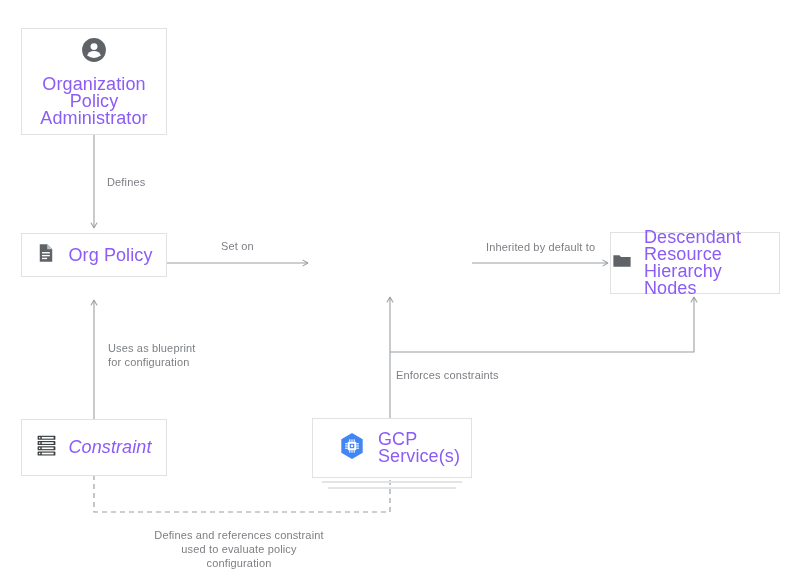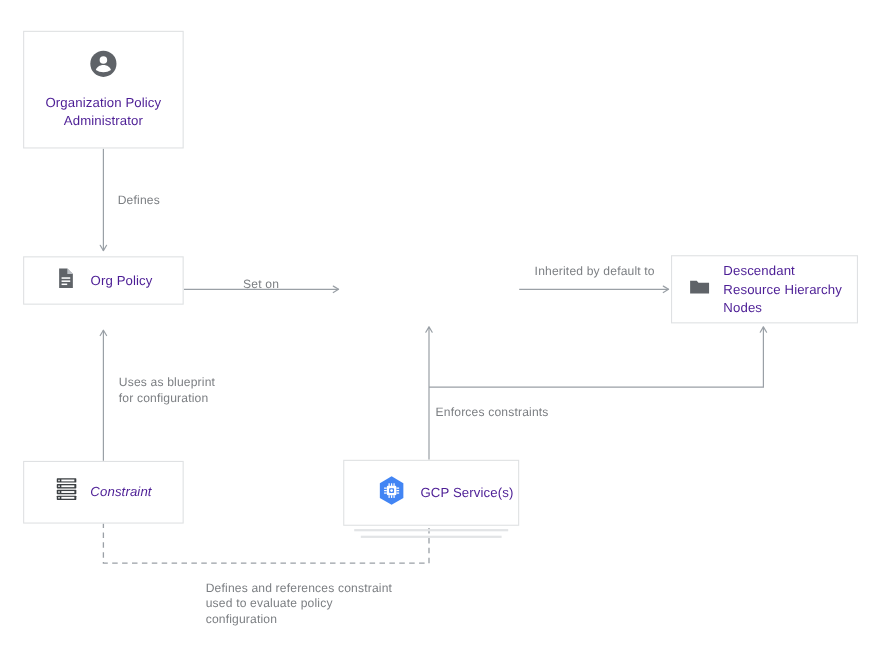--- a/index.html
+++ b/index.html
@@ -40,44 +40,44 @@
     display: flex;
     align-items: center;
     justify-content: center;
     gap: 11px;
   }
   .node-inner.stacked {
     flex-direction: column;
     gap: 8px;
   }
   .node-label {
-    font-size: 12px;
+    font-size: 18px;
     line-height: 17px;
-    color: #4c1d95;
+    color: #8b5cf6;
     text-align: center;
     white-space: pre-line;
     letter-spacing: 0.1px;
   }
   .node-label.left {
     text-align: left;
   }
   .icon {
     flex: 0 0 auto;
     display: block;
   }
   .edge-label {
     position: absolute;
     font-size: 11px;
     line-height: 14px;
     color: #7c7f83;
     white-space: pre-line;
     letter-spacing: 0.15px;
   }
   .edge-label.center {
-    margin-left: 37px;
+    text-align: center;
   }
   .stack-line {
     position: absolute;
     background: #e2e4e6;
     height: 1.5px;
   }
 </style>
 </head>
 <body>
 
@@ -114,21 +114,21 @@
       <path d="M390,352 L694,352 L694,297" fill="none" stroke="#9aa0a6" stroke-width="1.1" marker-end="url(#arrowOpen)"></path>
     </g>
 
     <g>
       <path d="M94,475 L94,512 L390,512 L390,478" fill="none" stroke="#9aa0a6" stroke-width="1.2" stroke-dasharray="5 4"></path>
     </g>
   </svg>
 
   <div class="edge-label" style="left:107px; top:175px;">Defines</div>
 
-  <div class="edge-label" style="left:221px; top:252px;">Set on</div>
+  <div class="edge-label" style="left:221px; top:239px;">Set on</div>
 
   <div class="edge-label" style="left:486px; top:240px;">Inherited by default to</div>
 
   <div class="edge-label" style="left:108px; top:341px;">Uses as blueprint
 for configuration</div>
 
   <div class="edge-label" style="left:396px; top:368px;">Enforces constraints</div>
 
   <div class="edge-label center" style="left:150px; top:528px; width:178px;">Defines and references constraint
 used to evaluate policy configuration</div>

